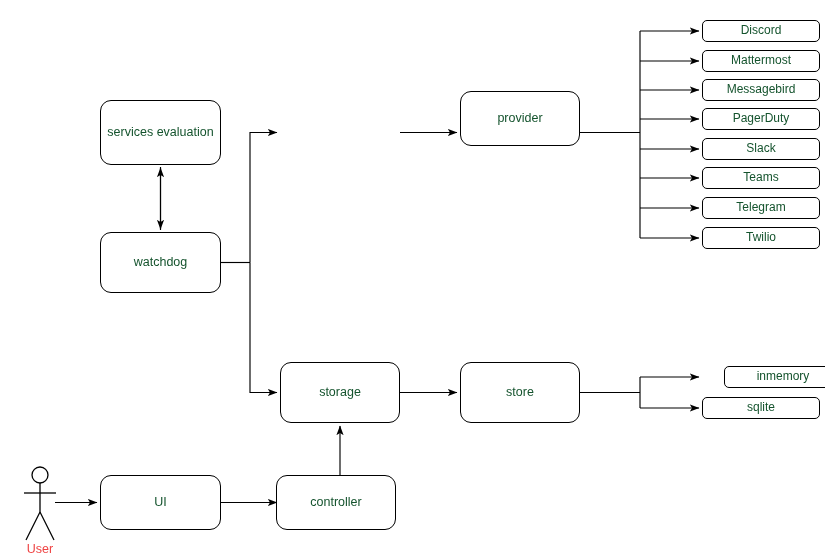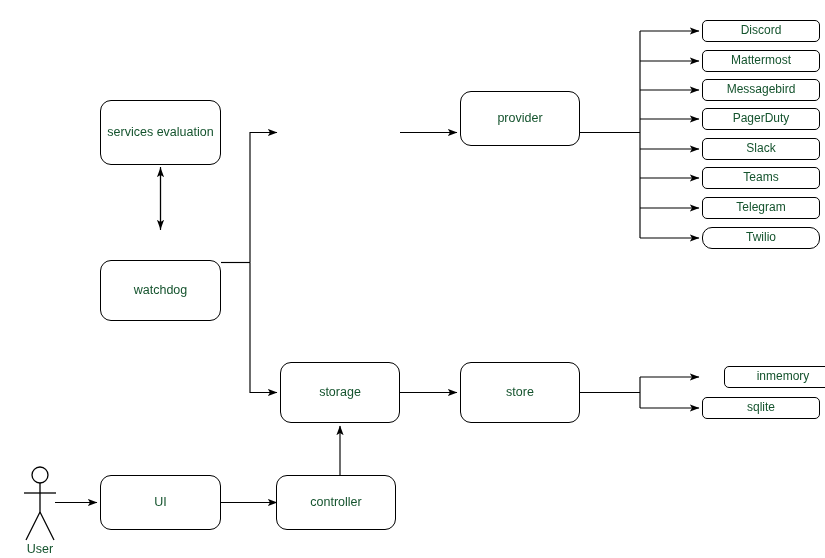--- a/index.html
+++ b/index.html
@@ -46,21 +46,21 @@
   }
   .actor {
     position: absolute;
     z-index: 2;
   }
   .actor-label {
     position: absolute;
     width: 100%;
     text-align: center;
     font-size: 12.5px;
-    color: #14532d;
+    color: #ef4444;
     top: 80px;
     left: 0;
   }
 </style>
 </head>
 <body>
 
 <div id="canvas">
 
   <svg id="wires" viewBox="0 0 825 558" width="825" height="558">
@@ -119,42 +119,42 @@
         <line x1="14" y1="31" x2="46" y2="31"></line>
         <line x1="30" y1="50" x2="16" y2="78"></line>
         <line x1="30" y1="50" x2="44" y2="78"></line>
       </g>
     </svg>
     <div class="actor-label">User</div>
   </div>
 
   <div class="node" style="left:100px; top:100px; width:121px; height:65px;">services evaluation</div>
 
-  <div class="node" style="left:100px; top:232px; width:121px; height:61px;margin-top:28px;">watchdog</div>
+  <div class="node" style="left:100px; top:232px; width:121px; height:61px;">watchdog</div>
 
 
   <div class="node" style="left:460px; top:91px; width:120px; height:55px;">provider</div>
 
   <div class="node" style="left:280px; top:362px; width:120px; height:61px;">storage</div>
 
   <div class="node" style="left:460px; top:362px; width:120px; height:61px;">store</div>
 
   <div class="node" style="left:100px; top:475px; width:121px; height:55px;">UI</div>
 
   <div class="node" style="left:276px; top:475px; width:120px; height:55px;">controller</div>
 
   <div id="provider-list">
       <div class="node small" style="left: 702px; top: 20px; width: 118px; height: 22px;">Discord</div>
       <div class="node small" style="left: 702px; top: 50px; width: 118px; height: 22px;">Mattermost</div>
       <div class="node small" style="left: 702px; top: 79px; width: 118px; height: 22px;">Messagebird</div>
       <div class="node small" style="left: 702px; top: 108px; width: 118px; height: 22px;">PagerDuty</div>
       <div class="node small" style="left: 702px; top: 138px; width: 118px; height: 22px;">Slack</div>
       <div class="node small" style="left: 702px; top: 167px; width: 118px; height: 22px;">Teams</div>
       <div class="node small" style="left: 702px; top: 197px; width: 118px; height: 22px;">Telegram</div>
-      <div class="node small" style="left: 702px; top: 227px; width: 118px; height: 22px; border-radius: 10px;">Twilio</div>
+      <div class="node small" style="left: 702px; top: 227px; width: 118px; height: 22px;">Twilio</div>
     </div>
 
   <div id="store-list">
       <div class="node small" style="left: 724px; top: 366px; width: 118px; height: 22px;">inmemory</div>
       <div class="node small" style="left: 702px; top: 397px; width: 118px; height: 22px;">sqlite</div>
     </div>
 
 </div>
 
 </body></html>

